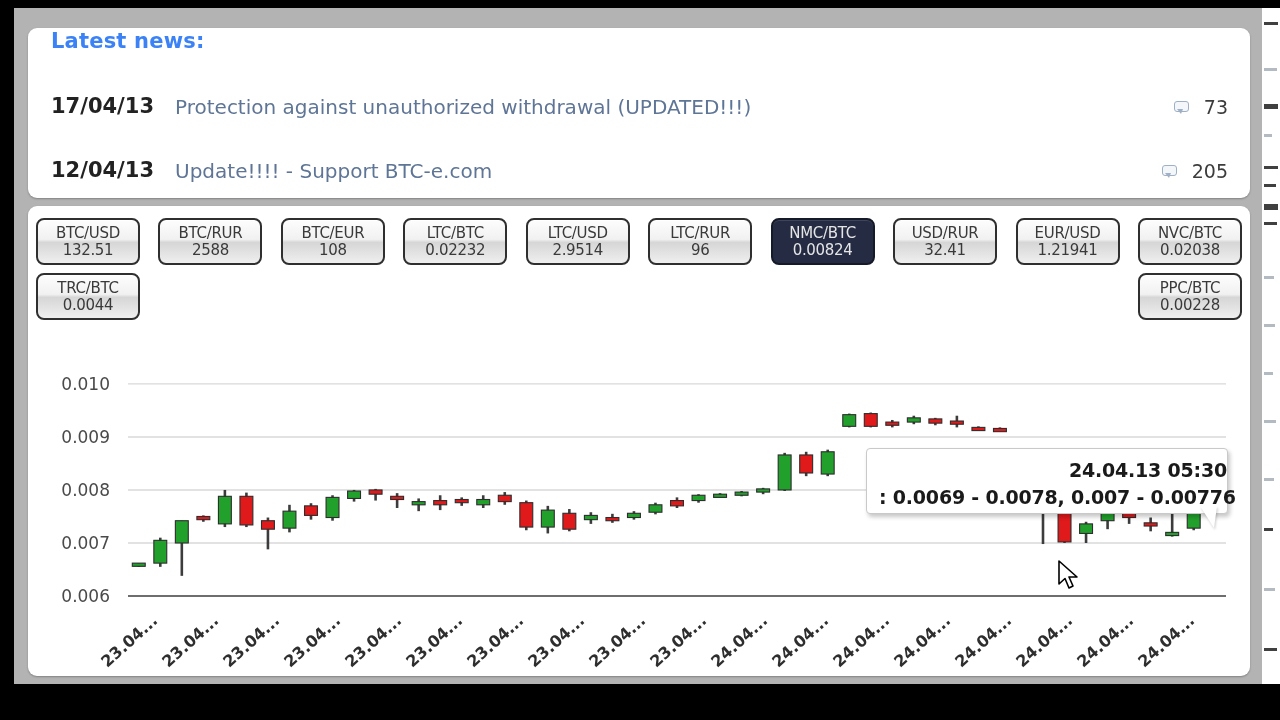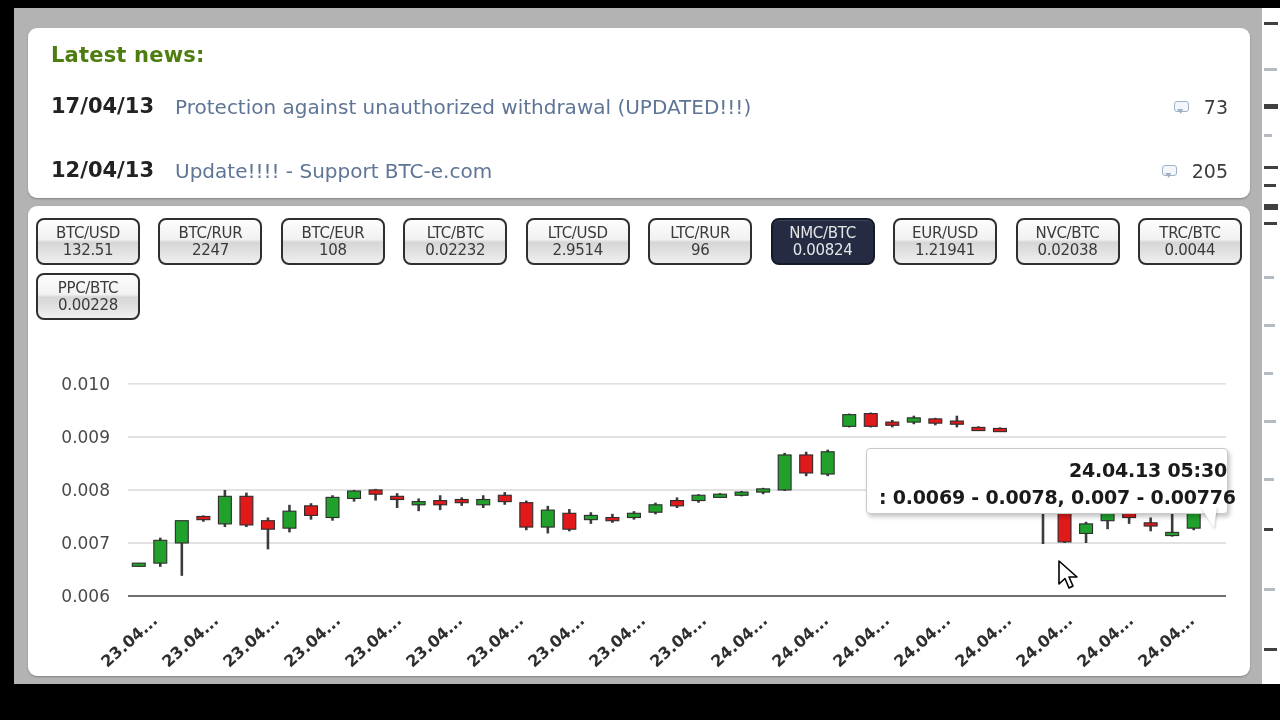--- a/index.html
+++ b/index.html
@@ -73,24 +73,24 @@
   #news-panel {
     left: 14px;
     top: 20px;
     width: 1222px;
     height: 170px;
   }
 
   #news-title {
     position: absolute;
     left: 23px;
-    top: 15px;
+    top: 1px;
     font-size: 21px;
     font-weight: bold;
-    color: #4d7c0f;
+    color: #3b82f6;
     letter-spacing: .2px;
   }
 
   .news-row {
     position: absolute;
     left: 23px;
     right: 18px;
     height: 34px;
   }
   .news-row.r0 { top: 66px; }
@@ -291,41 +291,45 @@
 
       <div class="panel" id="ticker-panel">
 
         <div id="ticker-bar">
             <div class="pair-btn">
               <span class="pname">BTC/USD</span>
               <span class="pval">132.51</span>
             </div>
             <div class="pair-btn">
               <span class="pname">BTC/RUR</span>
-              <span class="pval">2247</span>
+              <span class="pval">2588</span>
             </div>
             <div class="pair-btn">
               <span class="pname">BTC/EUR</span>
               <span class="pval">108</span>
             </div>
             <div class="pair-btn">
               <span class="pname">LTC/BTC</span>
               <span class="pval">0.02232</span>
             </div>
             <div class="pair-btn">
               <span class="pname">LTC/USD</span>
               <span class="pval">2.9514</span>
             </div>
             <div class="pair-btn">
               <span class="pname">LTC/RUR</span>
               <span class="pval">96</span>
             </div>
             <div class="pair-btn active">
               <span class="pname">NMC/BTC</span>
               <span class="pval">0.00824</span>
+            </div>
+            <div class="pair-btn">
+              <span class="pname">USD/RUR</span>
+              <span class="pval">32.41</span>
             </div>
             <div class="pair-btn">
               <span class="pname">EUR/USD</span>
               <span class="pval">1.21941</span>
             </div>
             <div class="pair-btn">
               <span class="pname">NVC/BTC</span>
               <span class="pval">0.02038</span>
             </div>
             <div class="pair-btn">

